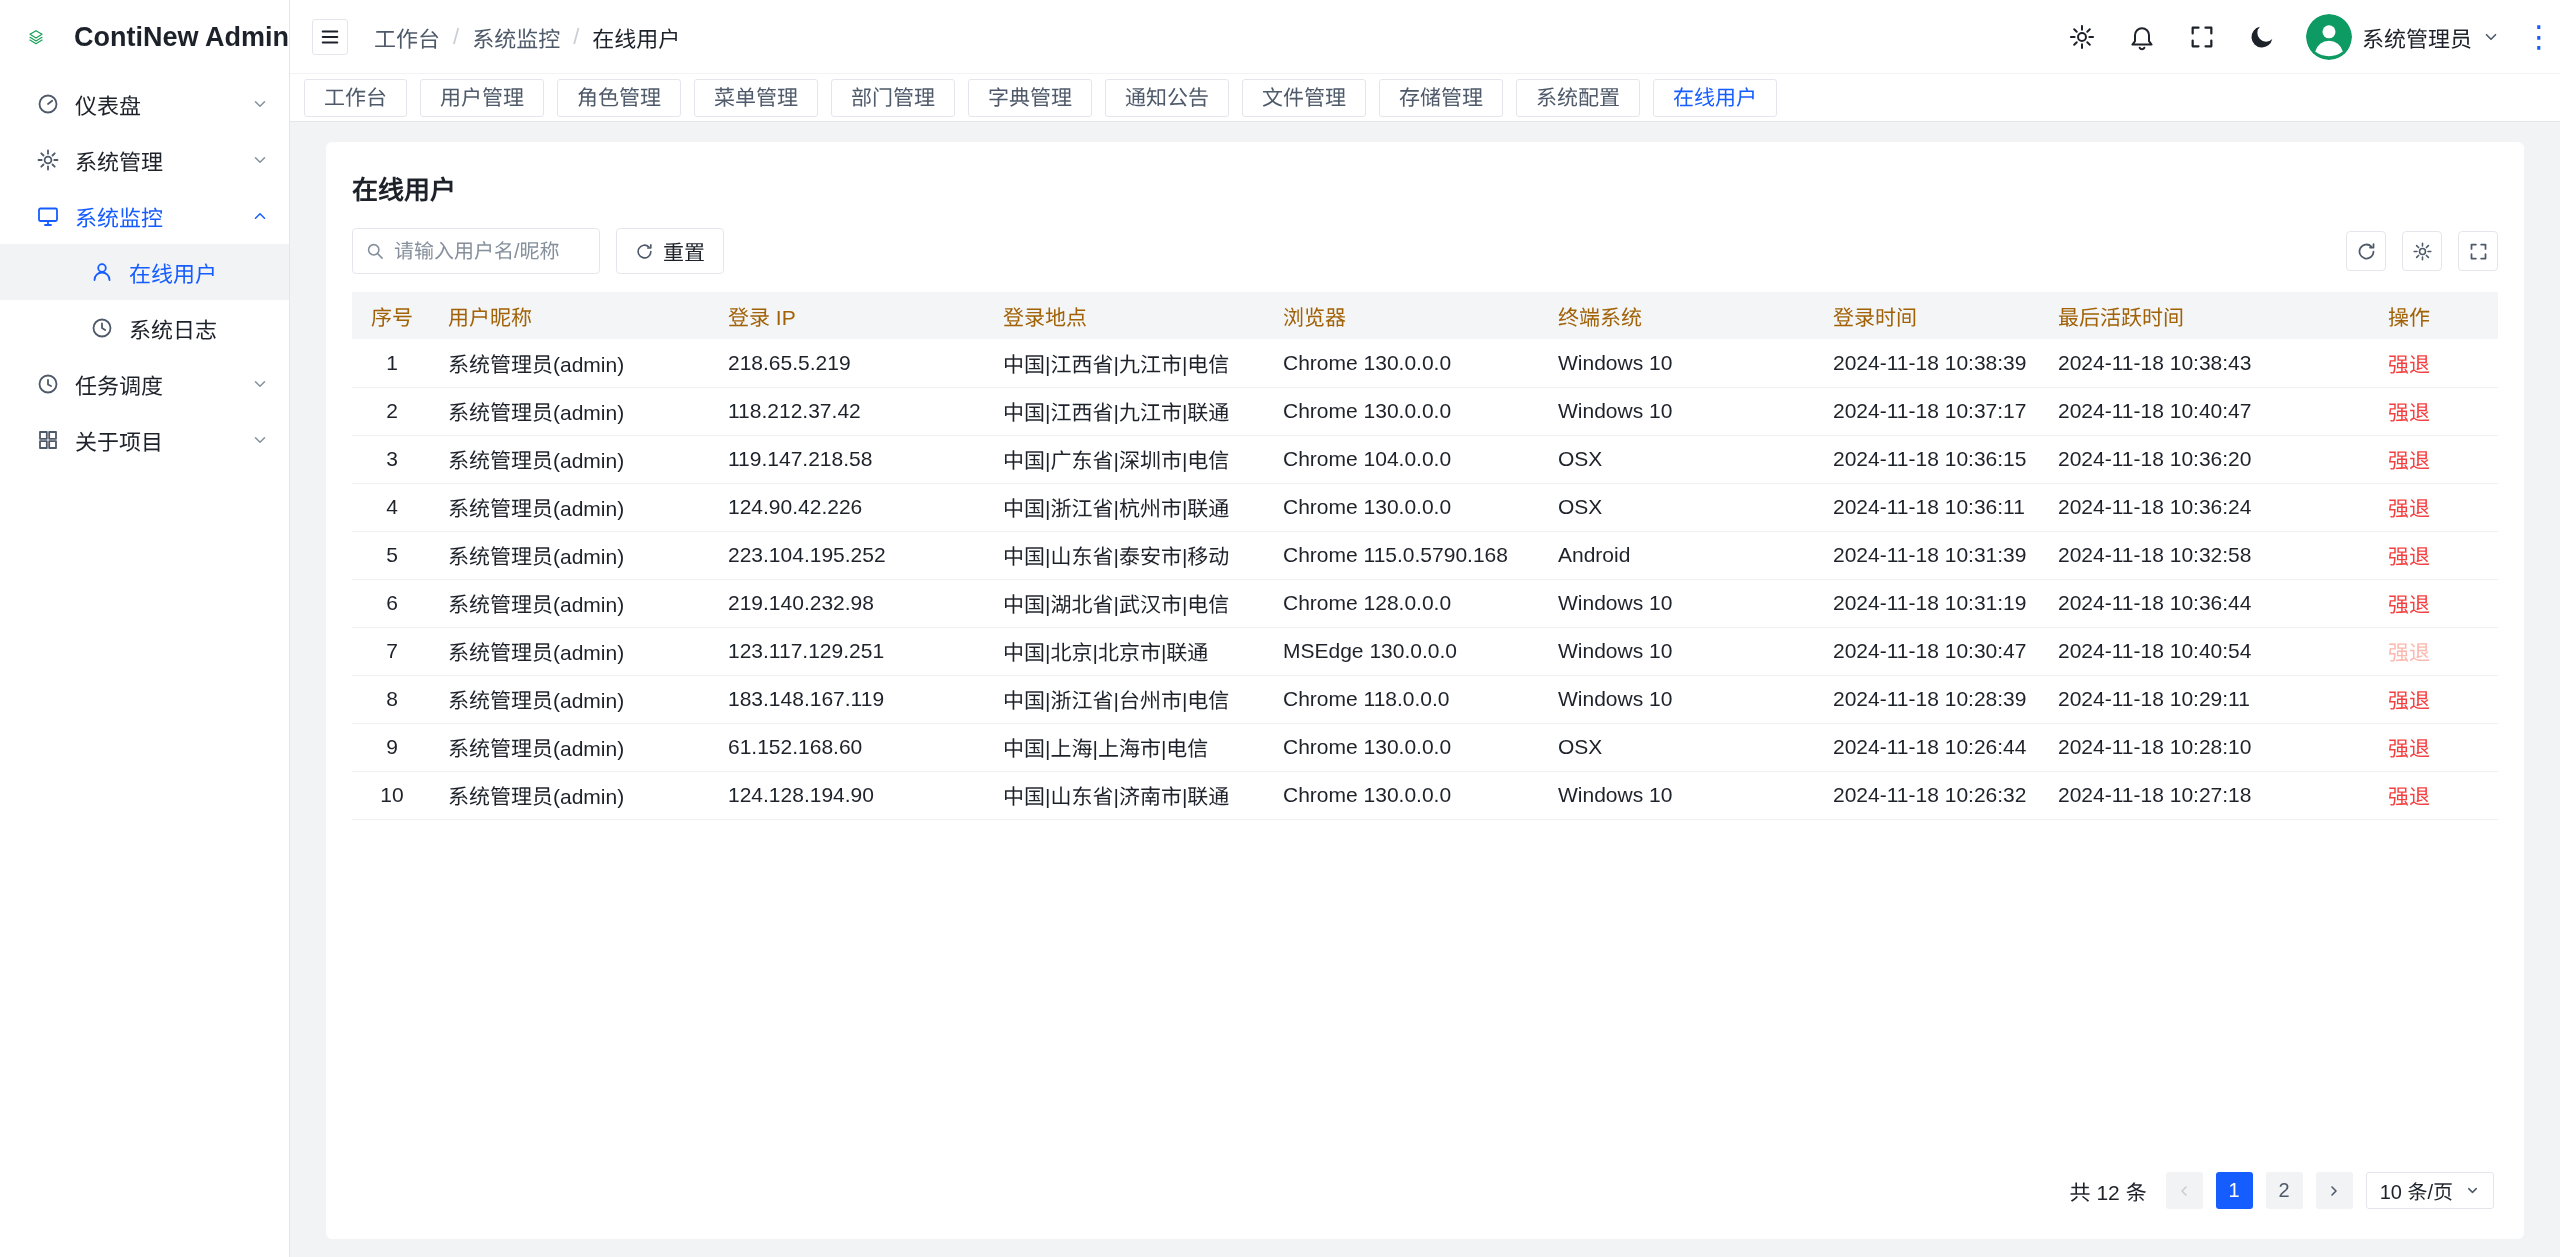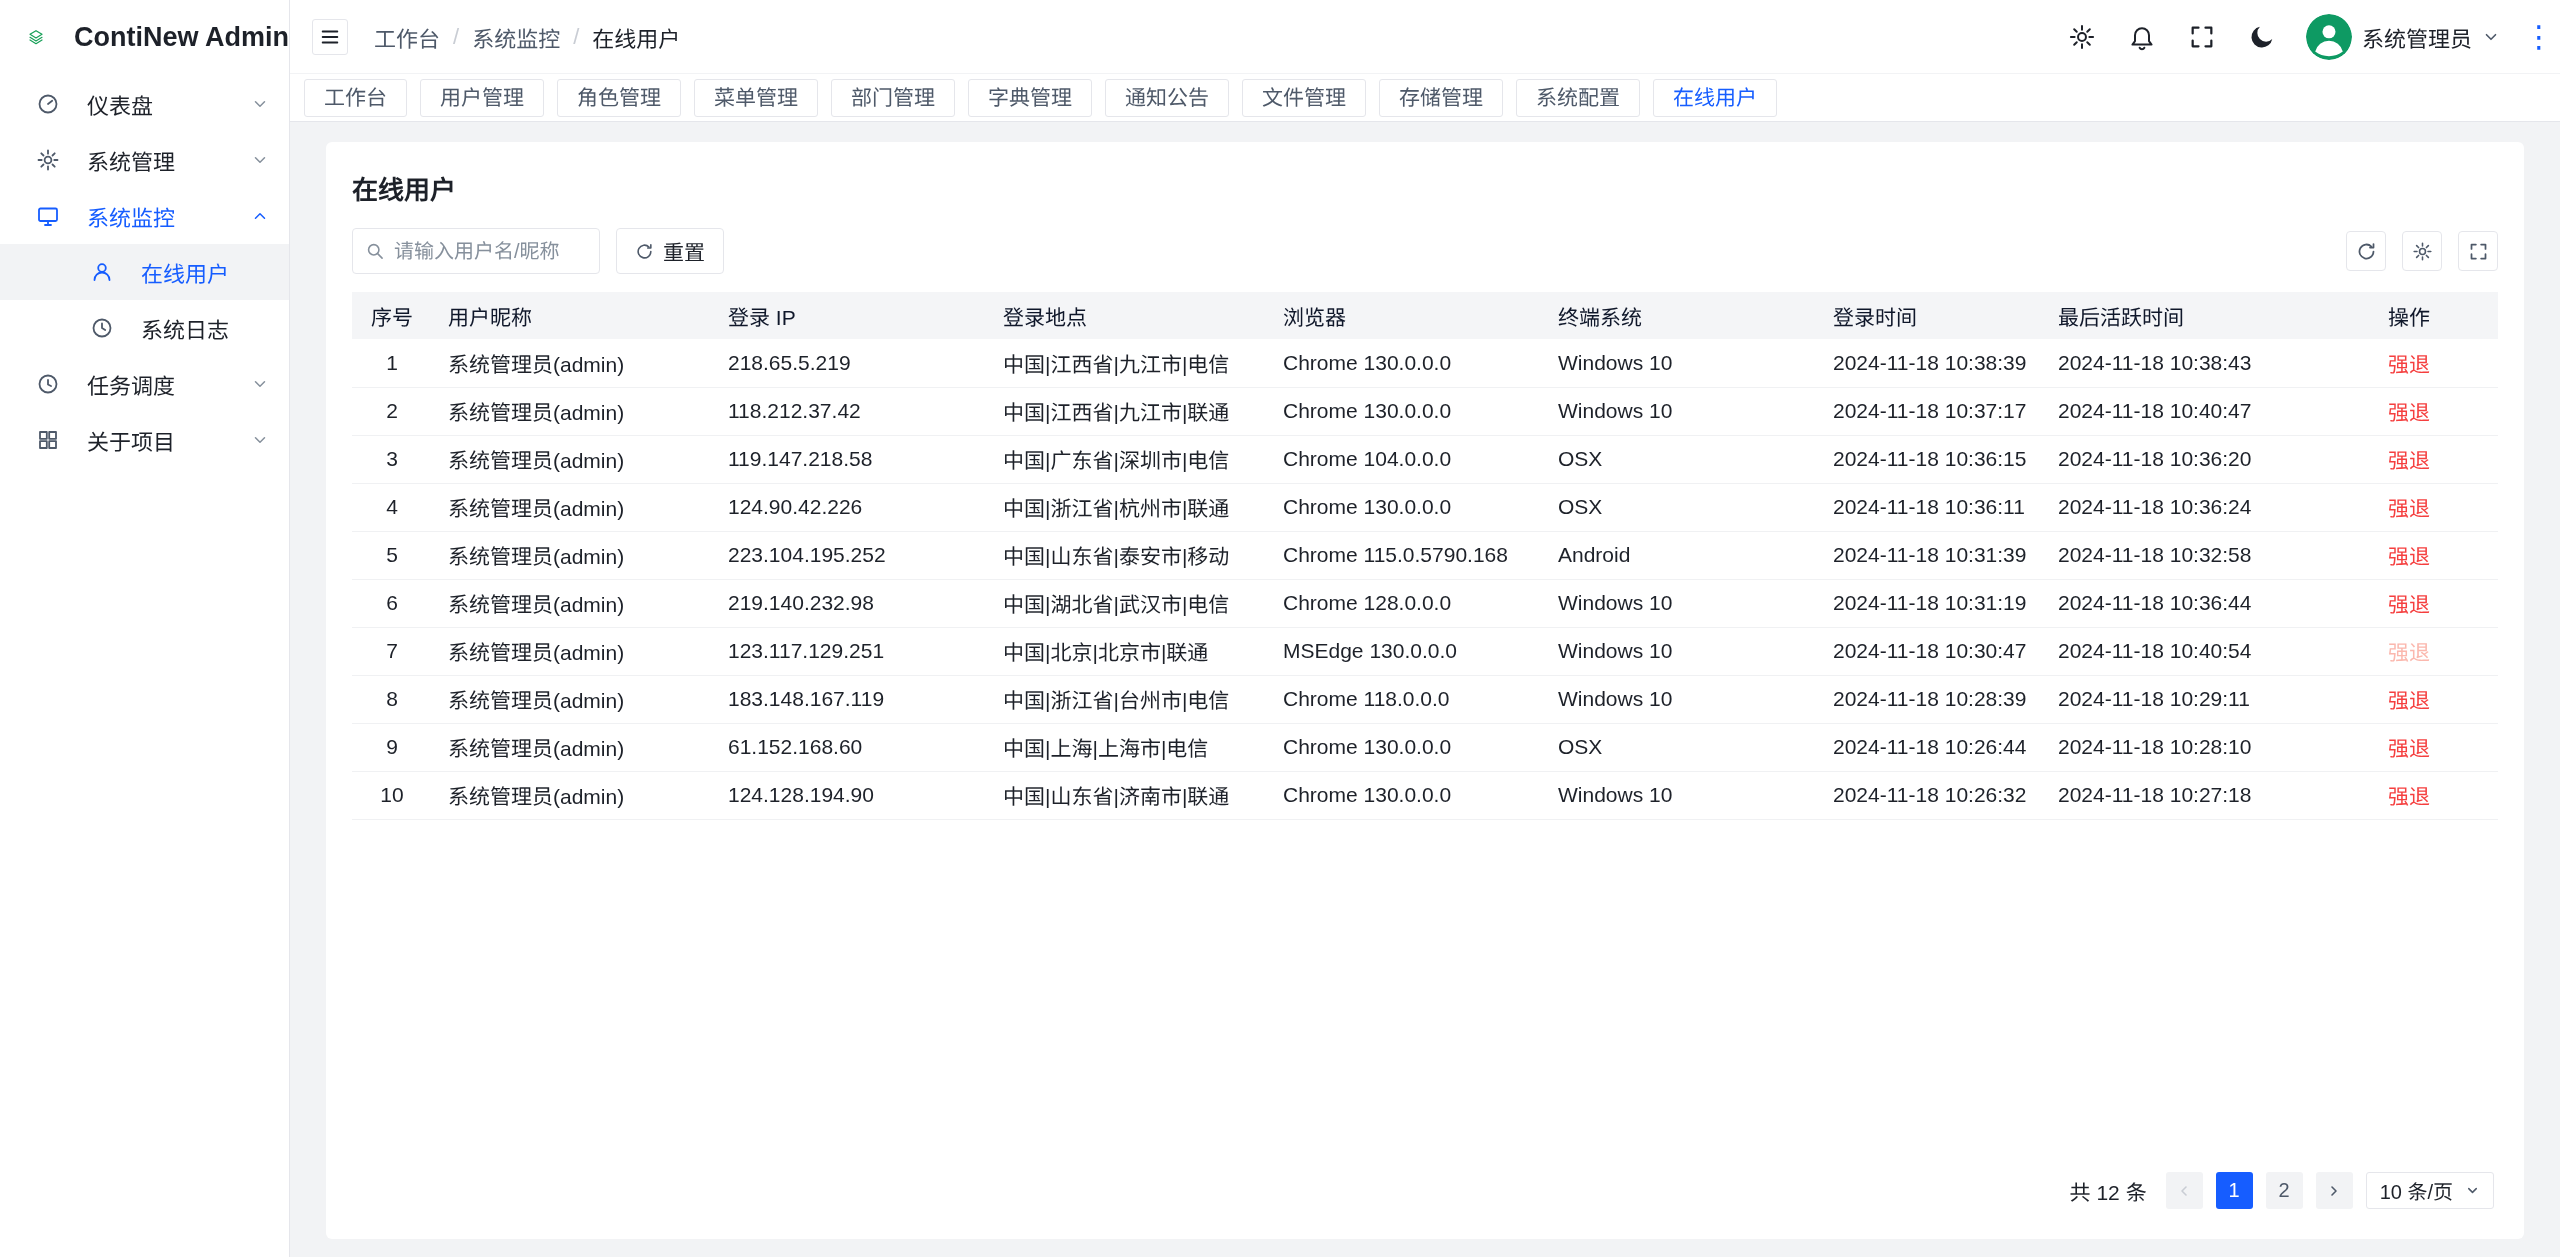--- a/index.html
+++ b/index.html
@@ -10,21 +10,21 @@
   }
   svg { display:block; }
   .app { display:flex; width:2560px; height:1257px; }
 
   
   .sidebar { width:290px; min-width:290px; background:#fff; border-right:1px solid #e5e6eb; display:flex; flex-direction:column; }
   .logo { height:74px; display:flex; align-items:center; gap:30px; padding-left:28px; }
   .logo-icon { width:40px; height:40px; }
   .logo-text { font-size:27px; font-weight:700; color:#1d2129; white-space:nowrap; }
   .menu { padding-top:2px; }
-  .menu-item { height:56px; display:flex; align-items:center; gap:27px; padding:0 20px 0 36px; font-size:22px; color:#1d2129; cursor:pointer; }
+  .menu-item { height:56px; display:flex; align-items:center; gap:15px; padding:0 20px 0 36px; font-size:22px; color:#1d2129; cursor:pointer; }
   .mi-icon { width:24px; height:24px; color:#4e5969; flex:none; }
   .mi-icon svg { width:24px; height:24px; }
   .mi-label { flex:1; white-space:nowrap; }
   .mi-chevron { width:18px; height:18px; color:#86909c; flex:none; }
   .mi-chevron svg { width:18px; height:18px; }
   .menu-item.blue, .menu-item.blue .mi-icon, .menu-item.blue .mi-chevron { color:#165dff; }
   .submenu-item { padding-left:90px; }
   .submenu-item.active { background:#f2f3f5; color:#165dff; }
   .submenu-item.active .mi-icon { color:#165dff; }
 
@@ -71,21 +71,21 @@
   .range-picker .range-sep { color:#c9cdd4; flex:none; margin:0 26px 0 0; }
   .range-picker svg { width:20px; height:20px; flex:none; color:#4e5969; }
   .reset-btn { height:46px; padding:0 18px; border:1px solid #e5e6eb; border-radius:4px; background:#fff; display:flex; align-items:center; gap:9px; font-size:21px; color:#1d2129; cursor:pointer; font-family:inherit; }
   .reset-btn svg { width:19px; height:19px; color:#4e5969; }
   .toolbar-spacer { flex:1; }
   .tool-icon-btn { width:40px; height:40px; border:1px solid #e5e6eb; border-radius:4px; background:#fff; display:flex; align-items:center; justify-content:center; color:#4e5969; cursor:pointer; }
   .tool-icon-btn svg { width:21px; height:21px; }
 
   
   table { width:100%; border-collapse:collapse; table-layout:fixed; font-size:21px; }
-  thead th { background:#f4f5f7; height:47px; text-align:left; font-weight:500; color:#0f172a; padding:0 16px; white-space:nowrap; }
+  thead th { background:#f4f5f7; height:47px; text-align:left; font-weight:500; color:#a16207; padding:0 16px; white-space:nowrap; }
   tbody td { height:48px; border-bottom:1px solid #f0f1f3; padding:0 16px; color:#1d2129; white-space:nowrap; overflow:hidden; }
   th.col-index, td.col-index { text-align:center; padding:0; }
   .action-link { color:#f53f3f; cursor:pointer; }
   .action-link.disabled { color:#fbb8ae; cursor:not-allowed; }
 
   
   .pagination { margin-top:auto; display:flex; align-items:center; justify-content:flex-end; gap:13px; padding:24px 4px 30px; }
   .pg-total { font-size:21px; color:#1d2129; margin-right:6px; }
   .pg-btn, .pg-num { min-width:37px; height:37px; border:none; border-radius:3px; background:#f2f3f5; color:#4e5969; display:flex; align-items:center; justify-content:center; font-size:20px; cursor:pointer; font-family:inherit; }
   .pg-btn svg { width:16px; height:16px; }

